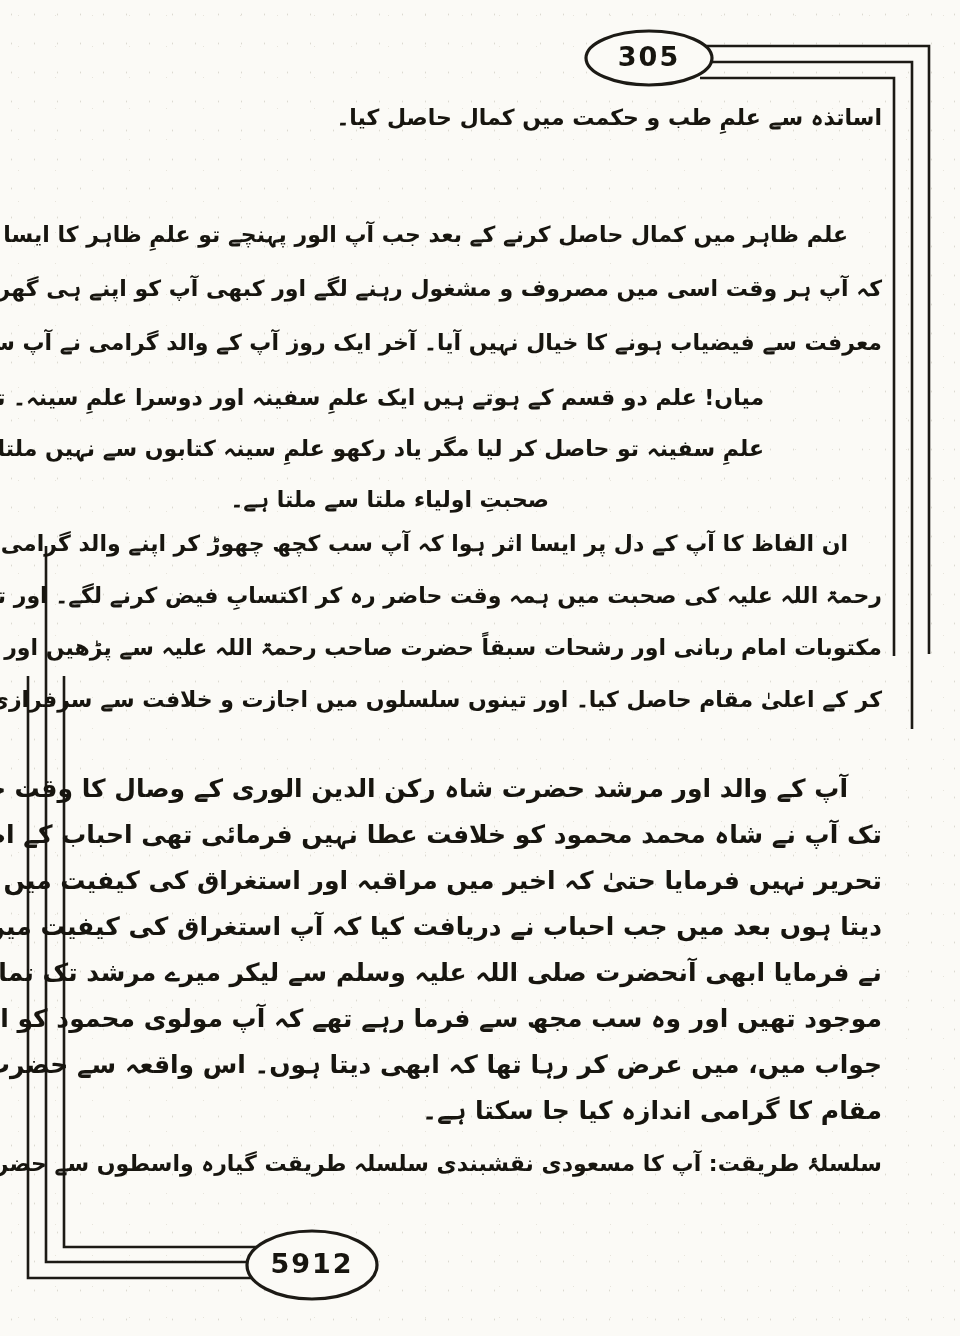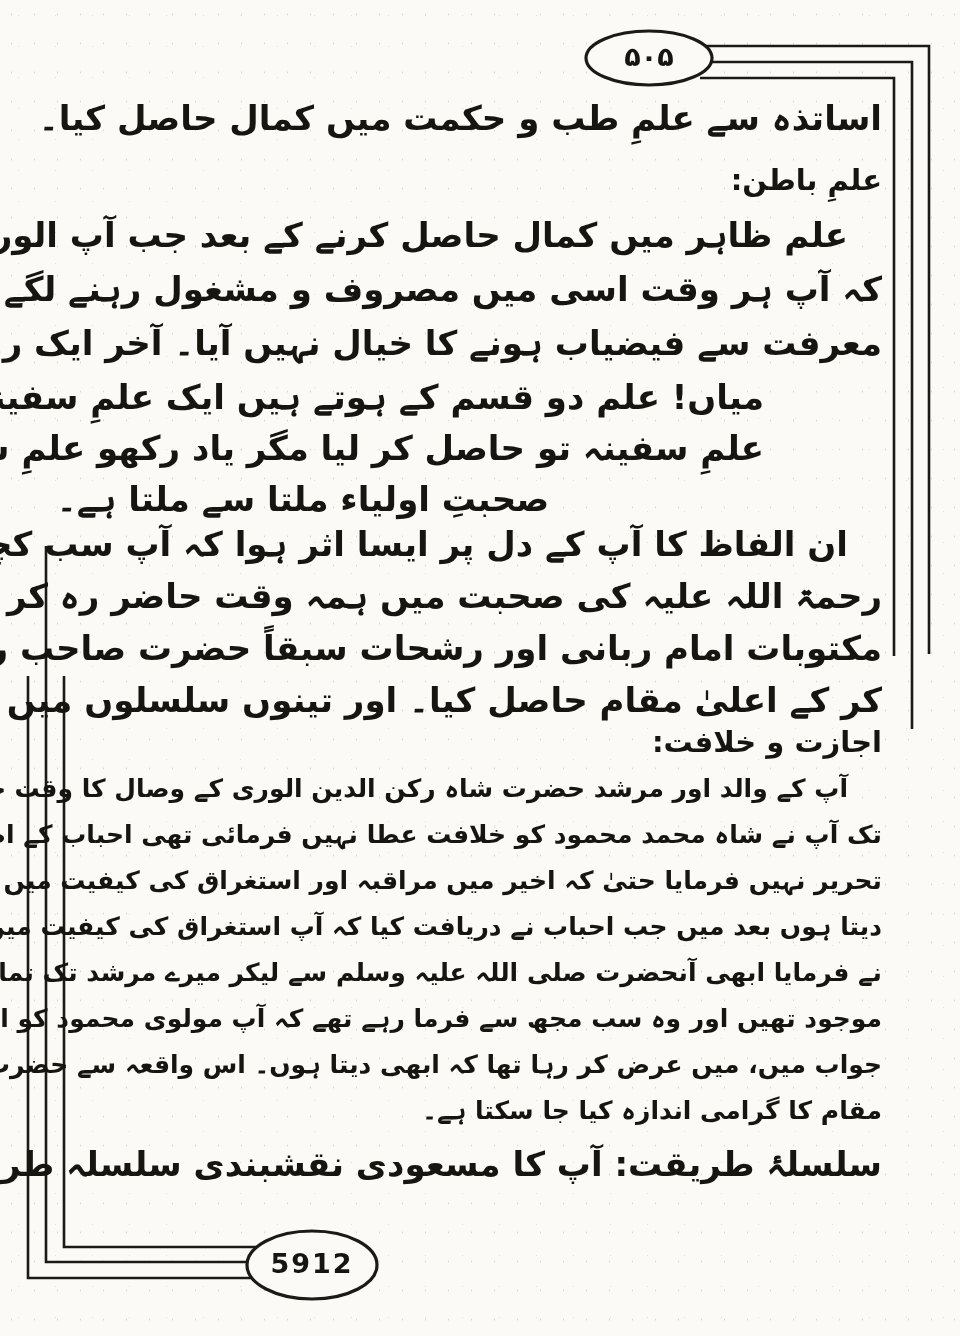--- a/index.html
+++ b/index.html
@@ -18,21 +18,21 @@
     color:#17150f;
   }
   svg.decor{position:absolute;inset:0;width:960px;height:1336px;}
   .badge-num{
     position:absolute;width:128px;text-align:center;
     font-size:27px;font-weight:700;letter-spacing:2px;color:#17150f;
   }
   .badge-top{top:41px;left:585px;}
   .badge-bottom{top:1248px;left:248px;}
   .tblock{position:absolute;right:78px;left:66px;text-align:right;}
-  .ln{font-size:34px;font-weight:700;line-height:52px;white-space:nowrap;}
+  .ln{font-size:22px;font-weight:700;line-height:52px;white-space:nowrap;}
   .p1 .ln{line-height:54px;}
   .p3 .ln{line-height:46px;font-size:25px;}
   .ind{text-indent:34px;}
   .heading{font-size:29px;font-weight:800;}
   .intro{top:92px;}
   .h1{top:154px;}
   .p1{top:208px;}
   .quote{top:372px;right:196px;left:150px;}
   .quote .ln{line-height:51px;}
   .q-last{padding-left:0;padding-right:215px;}
@@ -54,53 +54,47 @@
     </g>
     <g fill="none" stroke="#1c1a15" stroke-width="2.6">
       <path d="M 46 546 V 1262 H 256"></path>
       <path d="M 64 676 V 1247 H 258"></path>
       <path d="M 28 676 V 1278 H 256"></path>
     </g>
     <ellipse cx="649" cy="58" rx="63" ry="27" fill="#fbfaf6" stroke="#1c1a15" stroke-width="3.2"></ellipse>
     <ellipse cx="312" cy="1265" rx="65" ry="34" fill="#fbfaf6" stroke="#1c1a15" stroke-width="3.2"></ellipse>
   </svg>
 
-  <div class="badge-num badge-top">۵۰۵</div>
+  <div class="badge-num badge-top">305</div>
   <div class="badge-num badge-bottom">5912</div>
 
   <div class="tblock intro">
     <div class="ln">اساتذہ سے علمِ طب و حکمت میں کمال حاصل کیا۔</div>
   </div>
 
-  <div class="tblock h1">
-    <div class="ln heading">علمِ باطن:</div>
-  </div>
 
   <div class="tblock p1">
     <div class="ln ind">علم ظاہر میں کمال حاصل کرنے کے بعد جب آپ الور پہنچے تو علمِ ظاہر کا ایسا نشہ دماغ پہ چھایا ہوا تھا</div>
     <div class="ln">کہ آپ ہر وقت اسی میں مصروف و مشغول رہنے لگے اور کبھی آپ کو اپنے ہی گھر میں بہتے ہوئے دریائے</div>
     <div class="ln">معرفت سے فیضیاب ہونے کا خیال نہیں آیا۔ آخر ایک روز آپ کے والد گرامی نے آپ سے فرمایا کہ:</div>
   </div>
 
   <div class="tblock quote">
     <div class="ln">میاں! علم دو قسم کے ہوتے ہیں ایک علمِ سفینہ اور دوسرا علمِ سینہ۔ تم نے</div>
     <div class="ln">علمِ سفینہ تو حاصل کر لیا مگر یاد رکھو علمِ سینہ کتابوں سے نہیں ملتا بلکہ یہ</div>
     <div class="ln q-last">صحبتِ اولیاء ملتا سے ملتا ہے۔</div>
   </div>
 
   <div class="tblock p2">
     <div class="ln ind">ان الفاظ کا آپ کے دل پر ایسا اثر ہوا کہ آپ سب کچھ چھوڑ کر اپنے والد گرامی حضرت شاہ رکن الدین</div>
     <div class="ln">رحمۃ اللہ علیہ کی صحبت میں ہمہ وقت حاضر رہ کر اکتسابِ فیض کرنے لگے۔ اور تصوف کی اعلیٰ کتابیں مثلاً</div>
     <div class="ln">مکتوبات امام ربانی اور رشحات سبقاً حضرت صاحب رحمۃ اللہ علیہ سے پڑھیں اور خوب ریاضات و مجاہدات</div>
     <div class="ln">کر کے اعلیٰ مقام حاصل کیا۔ اور تینوں سلسلوں میں اجازت و خلافت سے سرفرازی حاصل کی۔</div>
   </div>
 
-  <div class="tblock h2">
-    <div class="ln heading">اجازت و خلافت:</div>
-  </div>
 
   <div class="tblock p3">
     <div class="ln ind">آپ کے والد اور مرشد حضرت شاہ رکن الدین الوری کے وصال کا وقت جب قریب آیا تو اس وقت</div>
     <div class="ln">تک آپ نے شاہ محمد محمود کو خلافت عطا نہیں فرمائی تھی احباب کے اصرار کے باوجود آپ نے خلافت نامہ</div>
     <div class="ln">تحریر نہیں فرمایا حتیٰ کہ اخیر میں مراقبہ اور استغراق کی کیفیت میں آپ کے مرشد نے تین مرتبہ فرمایا ہاں ابھی</div>
     <div class="ln">دیتا ہوں بعد میں جب احباب نے دریافت کیا کہ آپ استغراق کی کیفیت میں کیا فرما رہے تھے تو آپ</div>
     <div class="ln">نے فرمایا ابھی آنحضرت صلی اللہ علیہ وسلم سے لیکر میرے مرشد تک تمام اولیائے کرام کی ارواح طیبہ یہاں</div>
     <div class="ln">موجود تھیں اور وہ سب مجھ سے فرما رہے تھے کہ آپ مولوی محمود کو اجازت دینے میں دیر نہ کریں تو ان کے</div>
     <div class="ln">جواب میں، میں عرض کر رہا تھا کہ ابھی دیتا ہوں۔ اس واقعہ سے حضرت شاہ مفتی محمد محمود کے علمی اور روحانی</div>
     <div class="ln">مقام کا گرامی اندازہ کیا جا سکتا ہے۔</div>

